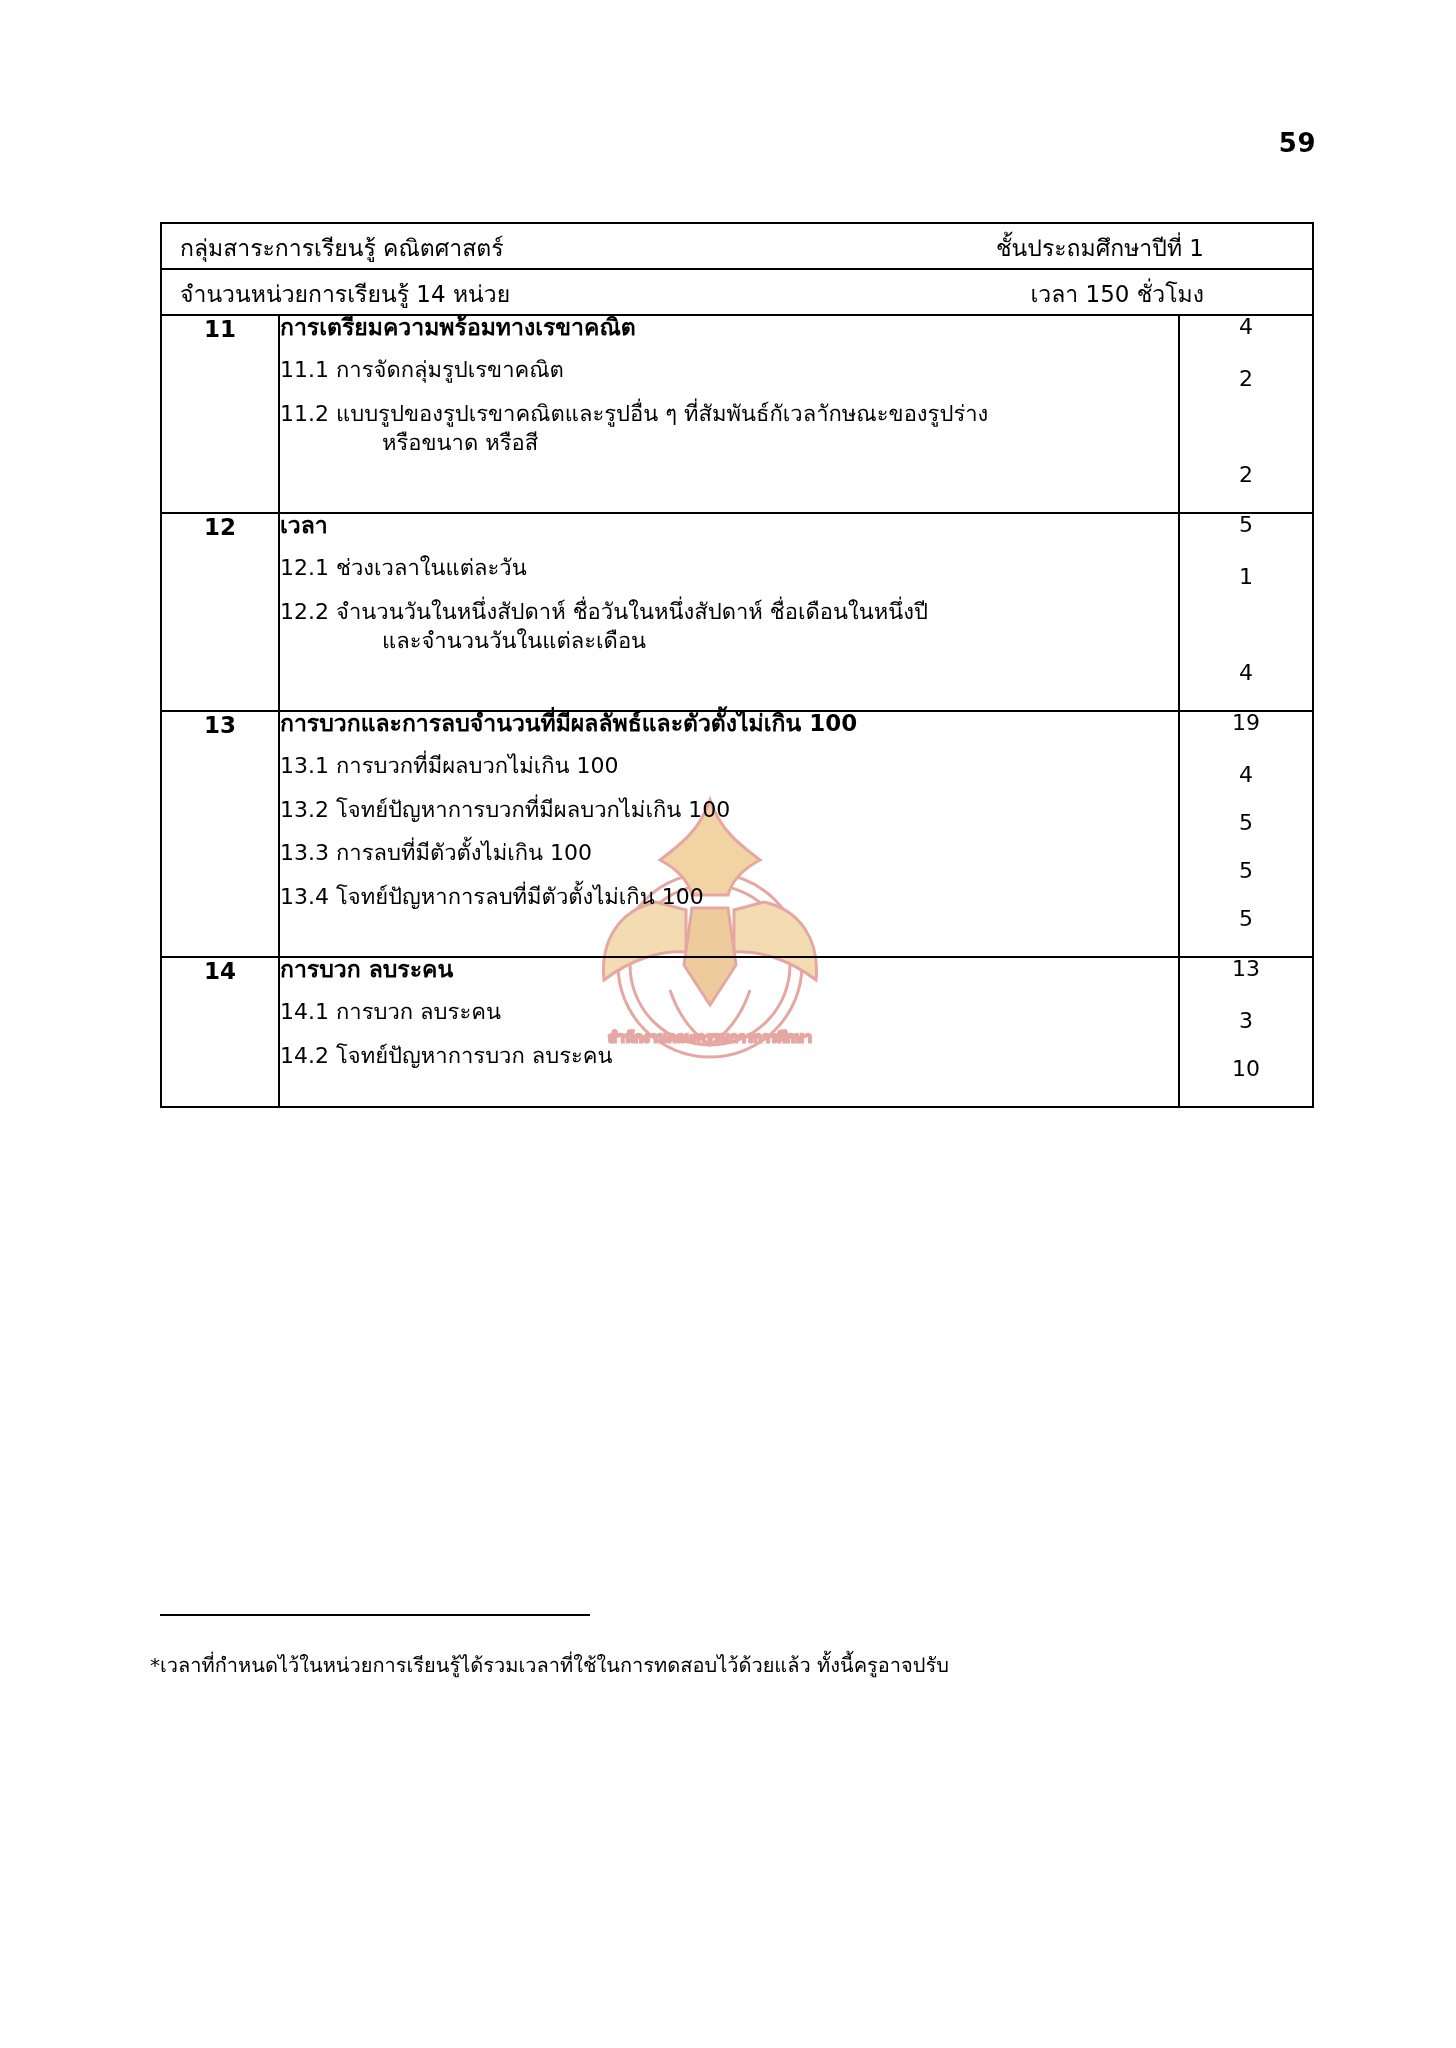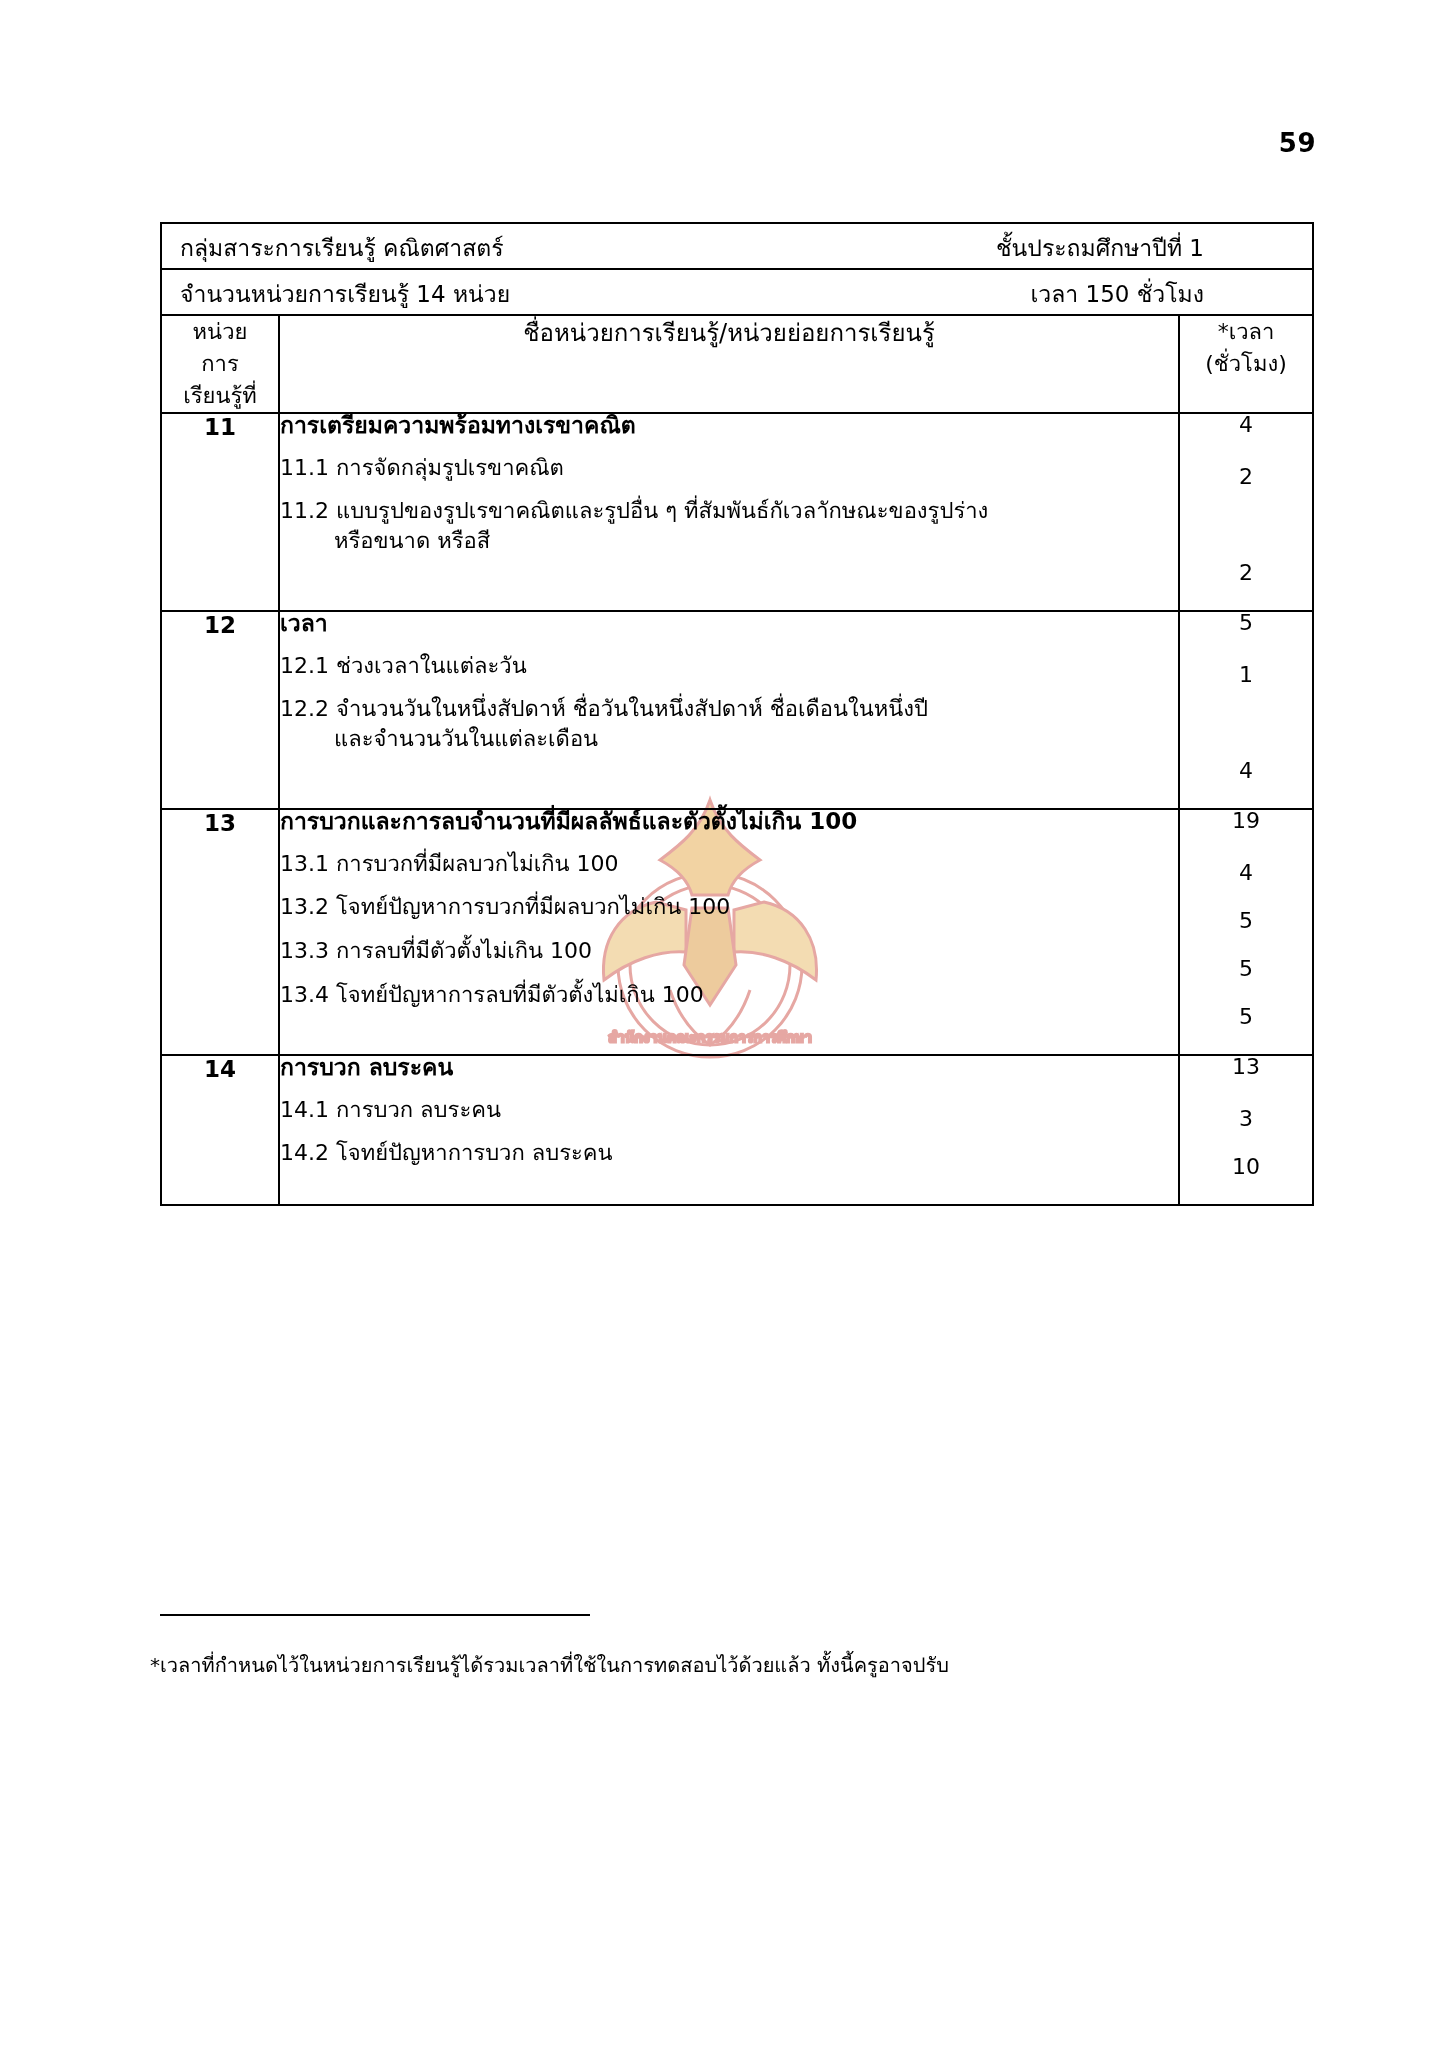--- a/index.html
+++ b/index.html
@@ -112,21 +112,21 @@
     font-weight: bold;
     font-size: 23px;
     margin-bottom: 16px;
   }
   .sub {
     font-size: 22px;
     margin-bottom: 14px;
     line-height: 1.35;
   }
   .sub .num { display: inline-block; min-width: 56px; }
-  .sub .cont { display: block; padding-left: 54px; }
+  .sub .cont { display: block; padding-left: 102px; }
 
   .footnote-rule {
     position: absolute;
     left: 160px;
     top: 1614px;
     width: 430px;
     border-top: 2px solid #000;
   }
   .footnote {
     position: absolute;
@@ -177,32 +177,20 @@
         </tr>
         <tr class="hdr-top2">
           <td colspan="3">
             <div class="hdr-line">
               <span class="left">จำนวนหน่วยการเรียนรู้ 14 หน่วย</span>
               <span class="right">เวลา 150 ชั่วโมง</span>
             </div>
           </td>
         </tr>
 
-        <tr>
-          <td class="th-cell">
-            <div>หน่วย</div>
-            <div>การ</div>
-            <div>เรียนรู้ที่</div>
-          </td>
-          <td class="th-cell th-name">ชื่อหน่วยการเรียนรู้/หน่วยย่อยการเรียนรู้</td>
-          <td class="th-cell">
-            <div>*เวลา</div>
-            <div>(ชั่วโมง)</div>
-          </td>
-        </tr>
 
         <tr>
           <td class="row-no">11</td>
           <td class="row-name">
             <div class="unit-title">การเตรียมความพร้อมทางเรขาคณิต</div>
             <div class="sub">
               <span class="num">11.1</span><span>การจัดกลุ่มรูปเรขาคณิต</span>
             </div>
             <div class="sub">
               <span class="num">11.2</span><span>แบบรูปของรูปเรขาคณิตและรูปอื่น ๆ ที่สัมพันธ์กัเวลาักษณะของรูปร่าง</span>

